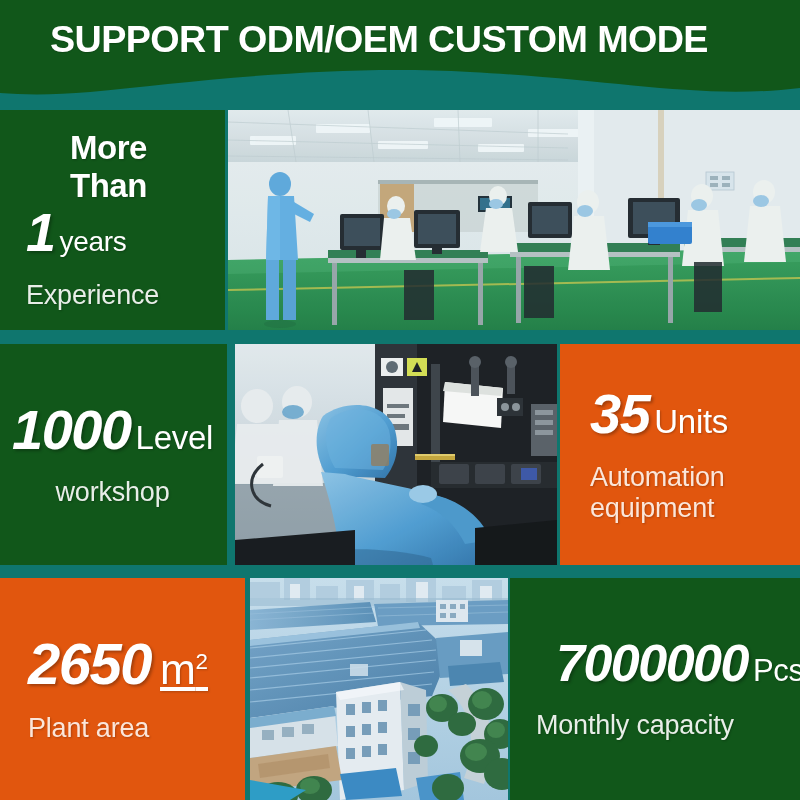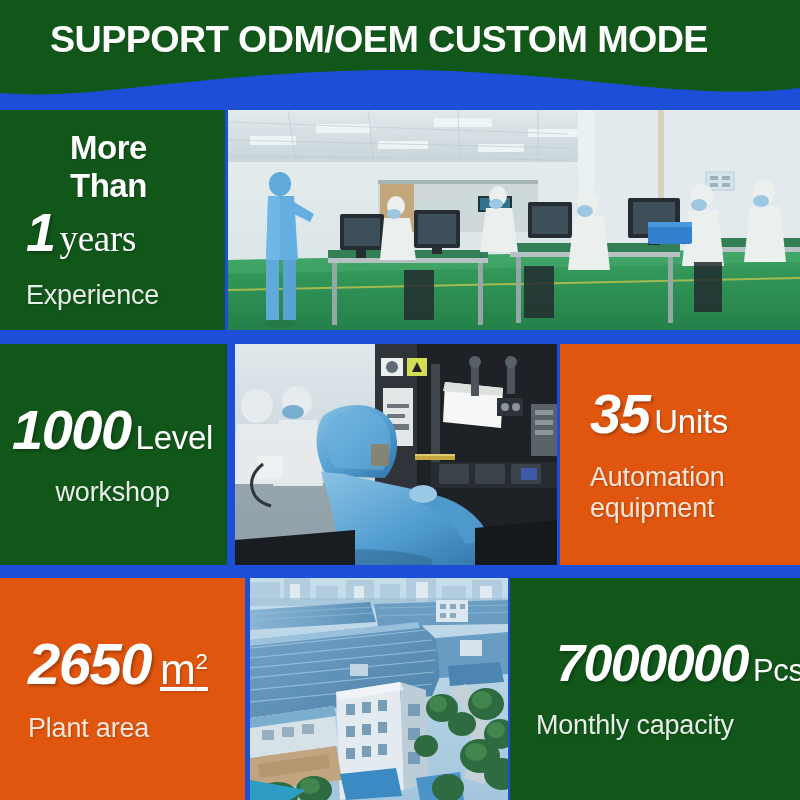--- a/index.html
+++ b/index.html
@@ -6,21 +6,21 @@
   * { margin:0; padding:0; box-sizing:border-box; }
   html, body {
     width:800px; height:800px;
     background:#ffffff;
     font-family:"Liberation Sans", sans-serif;
     overflow:hidden;
   }
   .page {
     position:relative;
     width:800px; height:800px;
-    background:#1d4ed8;
+    background:#0f766e;
   }
 
   
   .banner {
     position:absolute; left:0; top:0;
     width:800px; height:100px;
     overflow:hidden;
   }
   .banner-wave { position:absolute; left:0; top:0; width:800px; height:100px; display:block; }
   .banner-title {
@@ -90,21 +90,21 @@
     line-height:31px;
     margin-top:19px;
     letter-spacing:-0.2px;
     text-shadow:1px 1px 2px rgba(0,0,0,0.22);
   }
   .orange .stat-sub { color:#fbe6da; }
   .sup { font-size:0.52em; vertical-align:super; letter-spacing:0; }
 
   
   #c-experience  .stat-num { font-size:54px; }
-  #c-experience  .stat-unit{ font-size:37px;font-family:Liberation Serif, serif; }
+  #c-experience  .stat-unit{ font-size:28px; }
   #c-dustfree    .stat-num { font-size:56px; }
   #c-dustfree    .stat-unit{ font-size:33px; }
   #c-automation  .stat-num { font-size:56px; }
   #c-automation  .stat-unit{ font-size:33px; }
   #c-plantarea   .stat-num { font-size:58px; }
   #c-plantarea   .stat-unit{ font-size:43px; margin-left:9px;text-decoration:underline; }
   #c-capacity    .stat-num { font-size:52px;margin-left:20px; }
   #c-capacity    .stat-unit{ font-size:31px; }
 
   #c-automation .stat, #c-capacity .stat { align-items:flex-start; }

